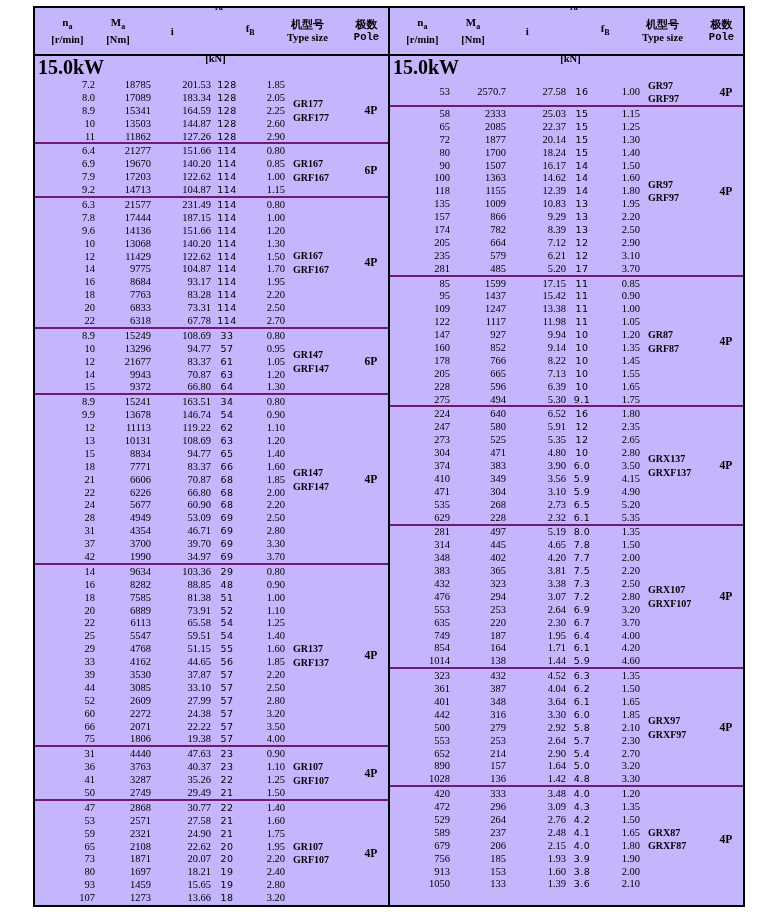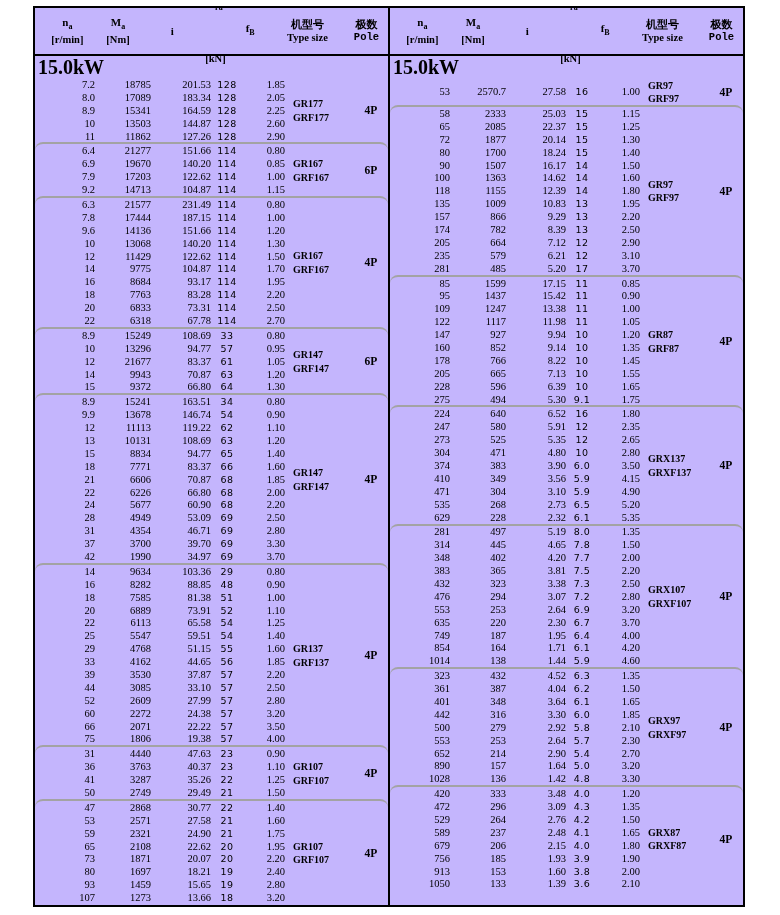--- a/index.html
+++ b/index.html
@@ -14,21 +14,21 @@
   .hcell .h-top sub{font-size:8px;}
   .hcell .h-bot{font-size:10.5px;}
   .hc1{width:52px;} .hc2{width:56px;} .hc3{width:60px;} .hc4{width:32px;gap:38px;} .hc5{width:42px;}
   .hc6{width:80px;} .hc7{width:46px;}
   .hc7 .h-bot{font-family:"Liberation Mono",monospace;font-size:10.5px;letter-spacing:0;}
   
   .kwband{height:22px;display:flex;align-items:center;padding-left:3px;font-weight:bold;font-size:20px;box-sizing:border-box;}
   
   .blocks{position:relative;}
   .block{position:relative;}
-  .block.sep{border-top:2px solid #a3a3a3;border-radius:8px;}
+  .block.sep{border-top:2px solid #701a75;}
   .rows{display:flex;flex-direction:column;}
   .tall-single{height:27px;}
   .tall-single .rows{height:100%;justify-content:center;}
   .row{display:flex;align-items:center;height:12.9px;padding-left:8px;font-size:10.5px;}
   .c{display:block;}
   .c1{width:52px;text-align:right;}
   .c2{width:56px;text-align:right;}
   .c3{width:60px;text-align:right;}
   .c4{width:32px;text-align:center;font-family:"DejaVu Sans",sans-serif;font-size:9.5px;letter-spacing:0.5px;}
   .c5{width:42px;text-align:right;}

